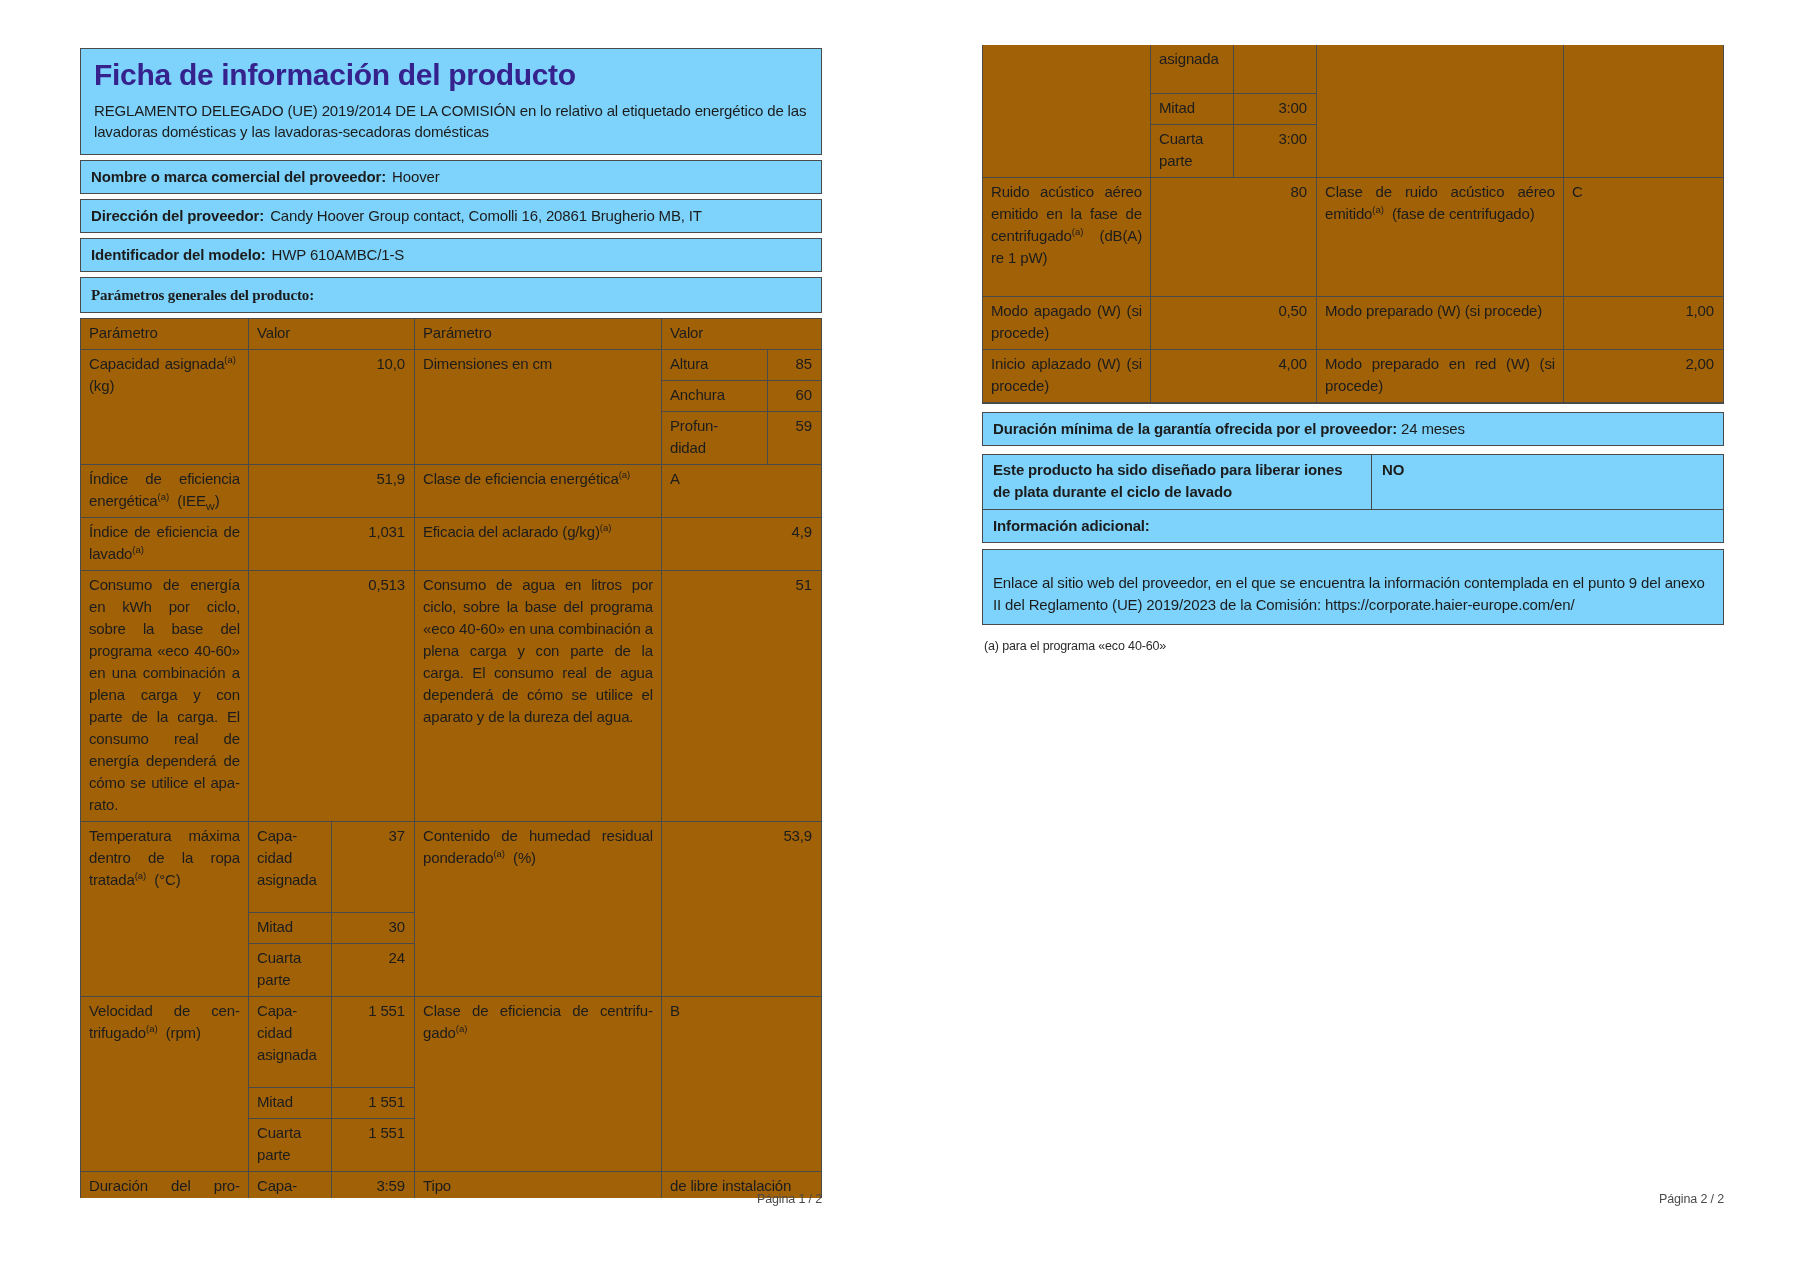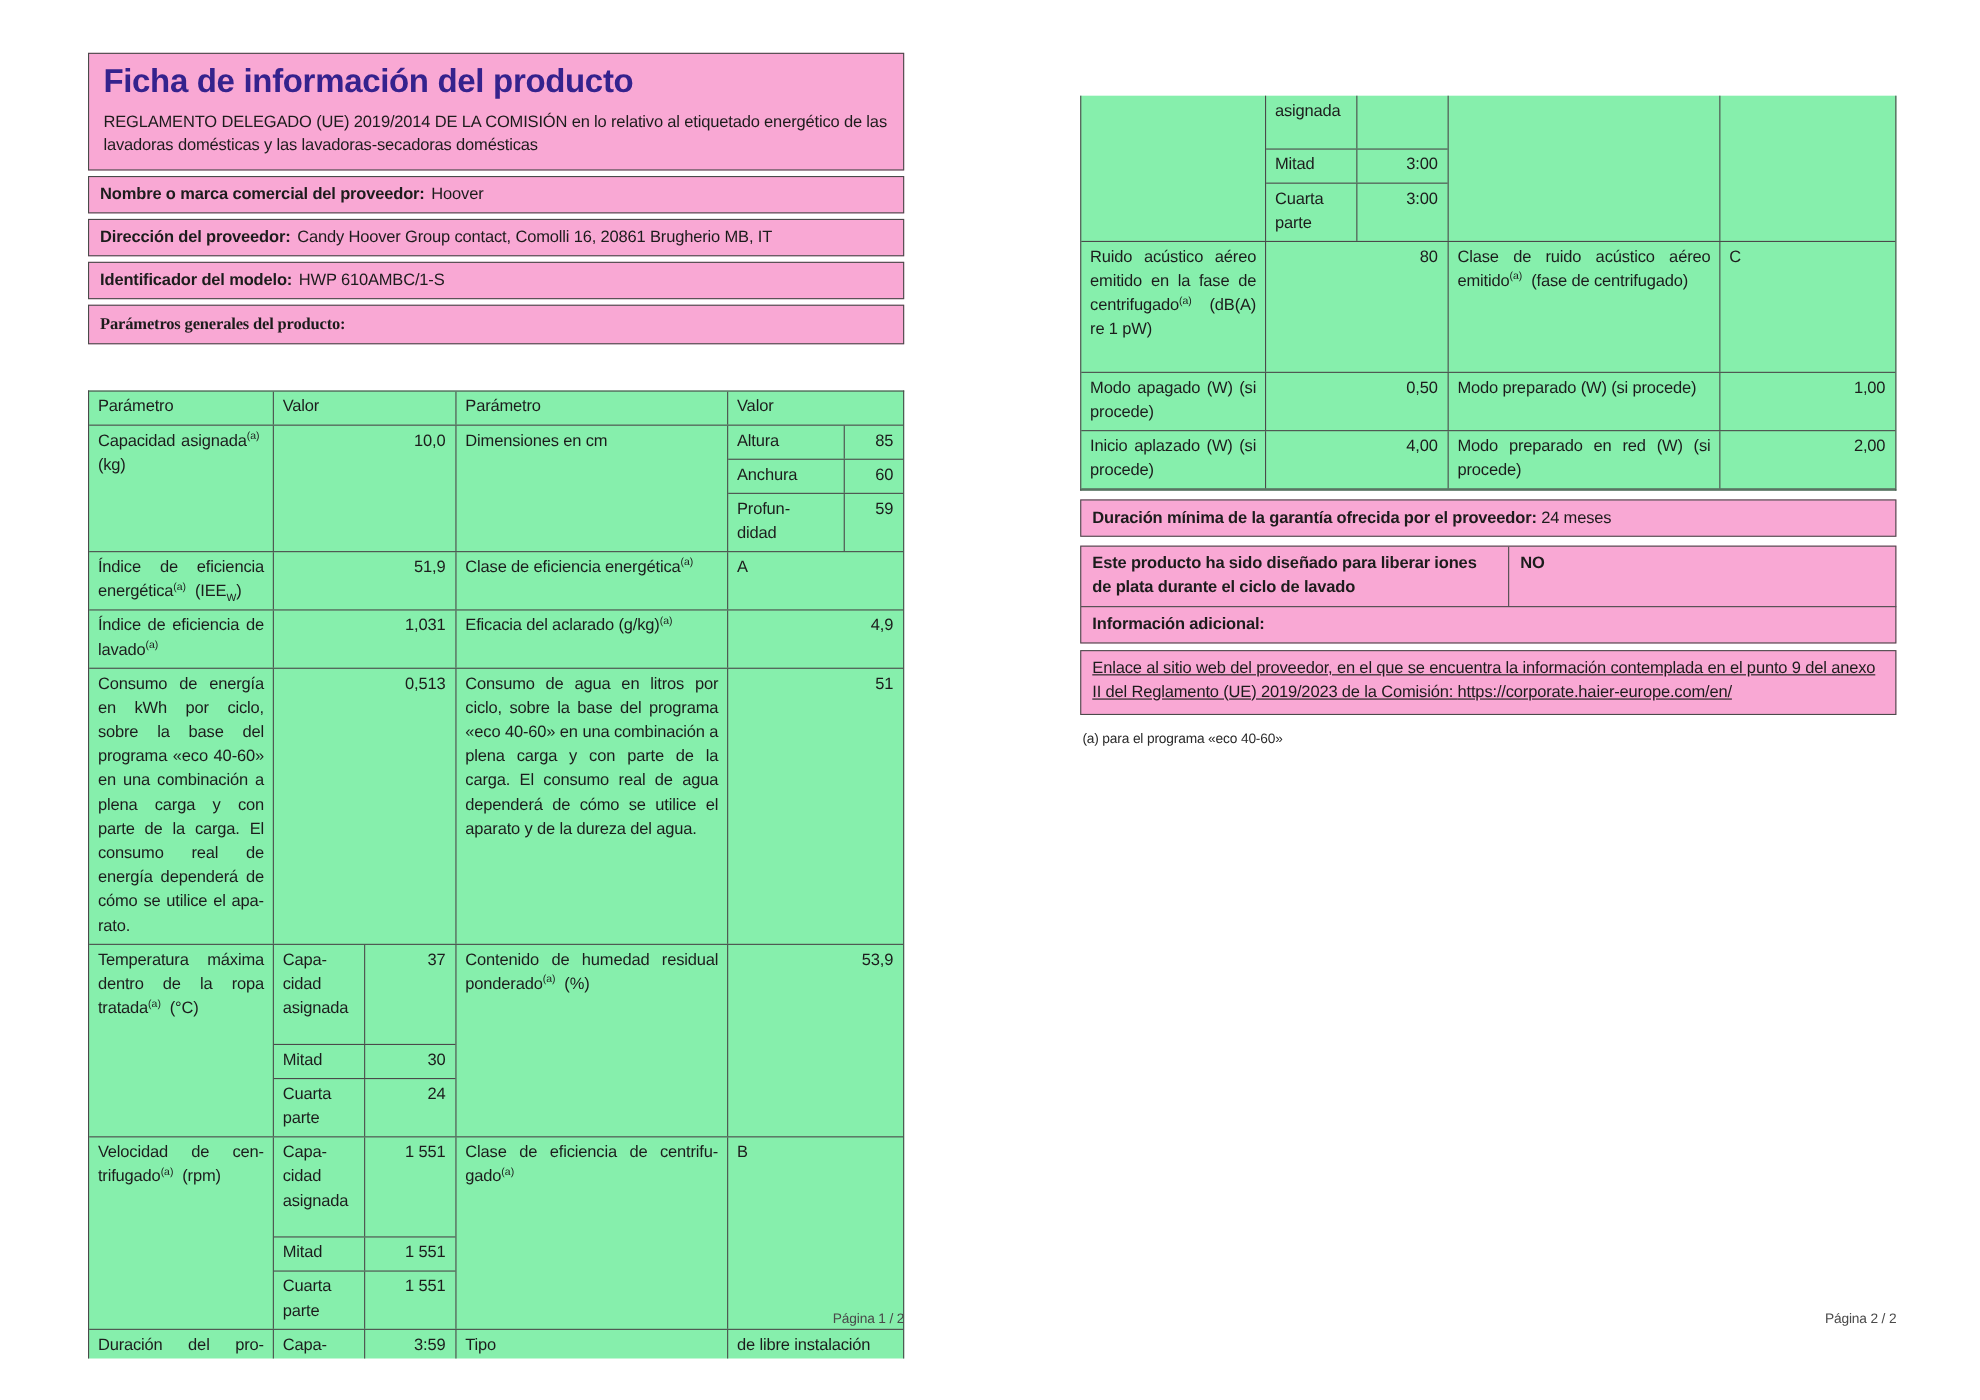--- a/index.html
+++ b/index.html
@@ -2,30 +2,30 @@
 <html><head>
 <meta charset="utf-8">
 <style>
   html,body{margin:0;padding:0;background:#ffffff;}
   .canvas{position:relative;width:1800px;height:1273px;background:#ffffff;overflow:hidden;
           font-family:"Liberation Sans","DejaVu Sans",sans-serif;color:#1c1c1c;
           font-size:15px;line-height:22px;letter-spacing:-0.15px;}
   .page{position:absolute;width:742px;}
   .page1{left:80px;top:48px;}
   .page2{left:982px;top:45px;}
-  .box{border:1px solid #4a4a4a;box-sizing:border-box;background:#f9a8d4;margin-bottom:5px;}
+  .box{border:1px solid #4a4a4a;box-sizing:border-box;background:#7dd3fc;margin-bottom:5px;}
   .title-box{padding:8px 13px 12px 13px;}
   .doc-title{margin:0;font-size:30px;line-height:36px;font-weight:bold;color:#35228d;letter-spacing:-0.3px;}
   .doc-subtitle{margin:7px 0 0 0;font-size:15px;line-height:21px;}
   .info-row{padding:5px 10px;min-height:32px;}
   .info-row .lbl{font-weight:bold;}
   .info-row .val{margin-left:6px;}
   .section-row{padding:6px 10px;font-weight:bold;min-height:34px;font-family:Liberation Serif, serif;}
   
-  .ptable{border:1px solid #4a4a4a;box-sizing:border-box;background:#86efac;margin-top:42px;}
+  .ptable{border:1px solid #4a4a4a;box-sizing:border-box;background:#a16207;}
   .ptable.cut-bottom{border-bottom:none;overflow:hidden;height:880px;}
   .ptable.cont-top{border-top:none;}
   .prow{display:grid;grid-template-columns:167px 166px 247px 160px;border-bottom:1px solid #4a4a4a;}
   .prow.cut{border-bottom:none;}
   .prow:last-child.cut{border-bottom:none;}
   .cell{box-sizing:border-box;padding:3px 8px 5px 8px;}
   .cell.c1,.cell.c2,.cell.c3{border-left:1px solid #4a4a4a;}
   .header-row{min-height:28px;}
   .hcell{padding-top:3px;}
   .para{text-align:justify;}
@@ -40,21 +40,21 @@
   sup{font-size:9.5px;line-height:0;vertical-align:super;letter-spacing:0;}
   sub{font-size:9.5px;line-height:0;vertical-align:sub;letter-spacing:0;}
   
   .warranty-box{padding:5px 10px;min-height:32px;margin-top:8px;}
   .warranty-box .lbl{font-weight:bold;}
   .warranty-box .val{margin-left:4px;}
   .silver-box{margin-top:8px;margin-bottom:0;display:grid;grid-template-columns:388px 1fr;padding:0;}
   .silver-label{padding:4px 10px 6px 10px;font-weight:bold;}
   .silver-value{padding:4px 10px;font-weight:bold;border-left:1px solid #4a4a4a;}
   .addinfo-box{margin-top:-1px;padding:5px 10px;font-weight:bold;min-height:32px;margin-bottom:6px;}
-  .link-box{padding:5px 10px 8px 10px;line-height:22px;text-decoration:underline;}
+  .link-box{padding:22px 10px 8px 10px;line-height:22px;}
   .link-box .url{color:inherit;text-decoration:none;}
   .footnote{margin-top:13px;font-size:12.5px;line-height:16px;color:#2a2a2a;padding-left:2px;}
   .page-footer{position:absolute;width:742px;top:1188px;font-size:12.5px;color:#4a4a4a;text-align:right;}
   .footer-1{left:80px;}
   .footer-2{left:982px;}
 </style>
 </head>
 <body>
 
 <div class="canvas">

